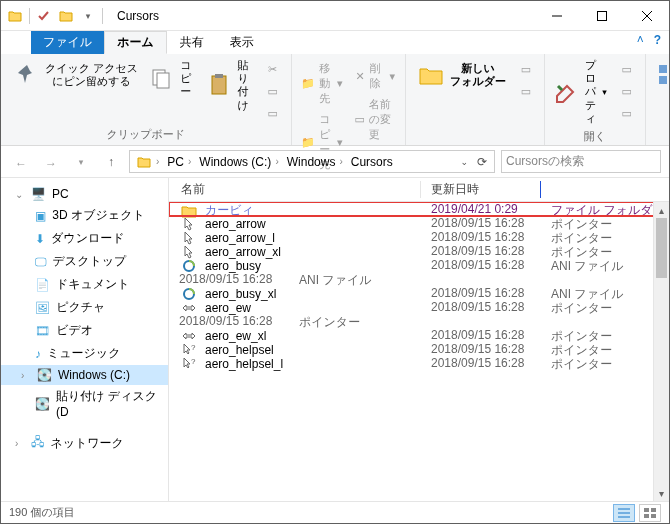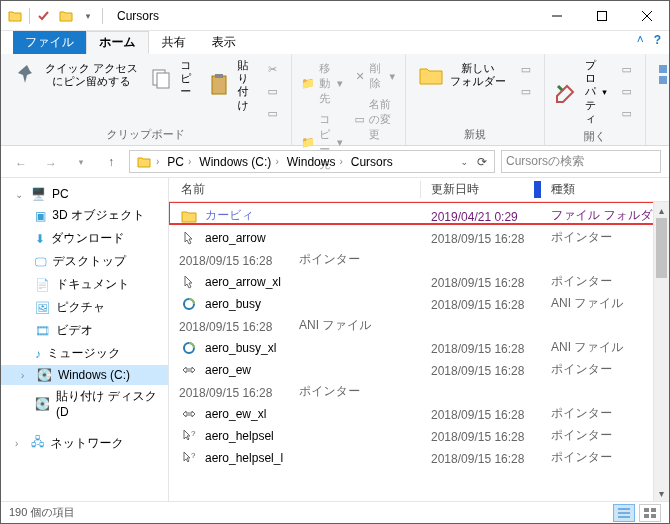--- a/index.html
+++ b/index.html
@@ -4,21 +4,21 @@
 <style>
 * { margin: 0; padding: 0; box-sizing: border-box; font-family: "Yu Gothic UI", "Segoe UI", Meiryo, sans-serif; }
 body { width: 670px; height: 524px; background: #fff; font-size: 12px; color: #000; overflow: hidden; border: 1px solid #5e5e5e; }
 .titlebar { height: 30px; display: flex; align-items: center; background: #fff; border-bottom: 1px solid #e5e5e5; }
 .titlebar-left { display: flex; align-items: center; padding-left: 6px; gap: 6px; }
 .tb-icon { width: 16px; height: 16px; display: inline-flex; align-items: center; justify-content: center; }
 .tb-sep { width: 1px; height: 16px; background: #ccc; }
 .titlebar-title { margin-left: 8px; font-size: 12px; }
 .titlebar-right { margin-left: auto; display: flex; }
 .win-btn { width: 45px; height: 29px; display: flex; align-items: center; justify-content: center; color: #000; }
-.ribbon-tabs { height: 23px; display: flex; align-items: center; background: #fff; padding-left: 12px; position: relative; }
+.ribbon-tabs { height: 23px; display: flex; align-items: center; background: #fff; padding-left: 6px; position: relative; margin-left: 24px; }
 .file-tab { background: #1979ca; color: #fff; padding: 4px 12px; font-size: 12px; height: 23px; display: flex; align-items: center; }
 .tab { padding: 4px 12px; font-size: 12px; height: 23px; display: flex; align-items: center; border: 1px solid transparent; }
 .tab.active { border: 1px solid #dadada; border-bottom: 1px solid #f5f6f7; background: #f5f6f7; font-weight: bold; }
 .ribbon-help { position: absolute; right: 8px; top: 2px; display: flex; gap: 10px; }
 .ribbon { background: #f5f6f7; border-bottom: 1px solid #dadada; height: 92px; display: flex; }
 .ribbon-group { border-right: 1px solid #e1e2e3; display: flex; flex-direction: column; padding: 3px 6px 0; }
 .rg-body { flex: 1; display: flex; align-items: flex-start; gap: 4px; }
 .rg-label { text-align: center; font-size: 11px; color: #666; padding: 2px 0 3px; }
 .big-btn { display: flex; align-items: center; padding: 2px 4px; font-size: 11px; text-align: center; line-height: 1.2; gap: 2px; }
 .big-btn .ico { width: 32px; height: 32px; display: flex; align-items: center; justify-content: center; }
@@ -36,24 +36,24 @@
 .main { display: flex; height: calc(100% - 30px - 23px - 92px - 32px - 22px); }
 .nav-pane { width: 168px; border-right: 1px solid #e5e5e5; overflow: hidden; padding-top: 6px; }
 .nav-item { display: flex; align-items: center; gap: 6px; padding: 3px 8px 3px 14px; font-size: 12px; }
 .nav-item.lvl1 { padding-left: 34px; }
 .nav-item.sel { background: #cce8ff; }
 .nav-item .tw { width: 10px; color: #888; font-size: 10px; display:inline-block;}
 .nav-spacer { height: 8px; }
 .file-area { flex: 1; display: flex; flex-direction: column; overflow: hidden; position: relative;}
 .cols { height: 24px; display: flex; align-items: center; border-bottom: 1px solid #e5e5e5; color: #444; font-size: 12px; }
 .c-name { width: 252px; padding-left: 12px; border-right: 1px solid #e5e5e5; }
-.c-date { width: 120px; padding-left: 10px; border-right: 7px solid #1d4ed8; }
+.c-date { width: 120px; padding-left: 10px; border-right: 1px solid #1d4ed8; }
 .c-type { flex: 1; padding-left: 10px; }
 .rows { flex: 1; overflow: hidden; }
-.row { height: 22px; display: flex; align-items: flex-end; font-size: 12px; }
+.row { height: 14px; display: flex; align-items: flex-start; font-size: 12px; }
 .row.highlight { outline: 2px solid #e53935; outline-offset: -1px; color: #616fd4; }
 .row .r-name { width: 252px; padding-left: 12px; display: flex; align-items: center; gap: 8px; }
 .row .r-date { width: 120px; padding-left: 10px; color: #666; }
 .row.highlight .r-date, .row.highlight .r-type { color: #701a75; }
 .row .r-type { flex: 1; padding-left: 10px; color: #666; }
 .row .fico { width: 16px; height: 16px; display: inline-flex; align-items: center; justify-content: center; }
 .statusbar { height: 22px; border-top: 1px solid #e5e5e5; display: flex; align-items: center; padding: 0 8px; font-size: 11px; color: #555; }
 .statusbar .right { margin-left: auto; display: flex; gap: 4px; }
 .view-btn { width: 22px; height: 18px; border: 1px solid #ccc; display:flex;align-items:center;justify-content:center;}
 .view-btn.active { background: #cde6f7; border-color:#7ab6e8;}
@@ -180,33 +180,32 @@
   </div>
 
   <div class="ribbon-group">
     <div class="rg-body">
       <div class="big-btn">
         <span class="ico">
             <svg width="28" height="24">
               <path d="M2 6h7l2 2h13v13H2z" fill="#ffd766" stroke="#d9a400"></path>
             </svg>
           </span>
-        <span style="white-space:pre;">新しい
+        <span style="white-space:pre;font-weight:bold;">新しい
 フォルダー</span>
       </div>
       <div class="small-btn-col">
         <div class="small-btn">
             <span class="ico">▭</span>
           </div>
         <div class="small-btn">
             <span class="ico">▭</span>
           </div>
       </div>
     </div>
-    <div class="rg-label">新規</div>
   </div>
 
   <div class="ribbon-group">
     <div class="rg-body">
       <div class="big-btn">
         <span class="ico">
             <svg width="24" height="24">
               <path d="M2 16l10-10 6 6-10 10H2z" fill="none" stroke="#c0504d" stroke-width="2"></path>
               <path d="M3 6l4 4" stroke="#3a7e3a" stroke-width="3"></path>
             </svg>
@@ -334,21 +333,20 @@
         <span class="tw">›</span>
         <span style="color:#3aa0d8;">🖧</span>
         <span>ネットワーク</span>
       </div>
   </div>
 
   <div class="file-area">
     <div class="cols">
       <div class="c-name">名前</div>
       <div class="c-date">更新日時</div>
-      <div class="c-type">種類</div>
     </div>
     <div class="rows" id="rows">
         <div class="row highlight">
           <div class="r-name">
             <span class="fico">
               <svg width="16" height="14">
                 <path d="M1 3h5l1 1h8v9H1z" fill="#ffd766" stroke="#d9a400"></path>
               </svg>
             </span>
             <span>カービィ</span>
@@ -362,20 +360,28 @@
               <svg width="14" height="14">
                 <path d="M3 1l0 10 2-2 2 4 2-1-2-4 3 0z" fill="#fff" stroke="#666"></path>
               </svg>
             </span>
             <span>aero_arrow</span>
           </div>
           <div class="r-date">2018/09/15 16:28</div>
           <div class="r-type">ポインター</div>
         </div>
         <div class="row">
+          <div class="r-name">
+            <span class="fico">
+              <svg width="14" height="14">
+                <path d="M3 1l0 10 2-2 2 4 2-1-2-4 3 0z" fill="#fff" stroke="#666"></path>
+              </svg>
+            </span>
+            <span>aero_arrow_l</span>
+          </div>
           <div class="r-date">2018/09/15 16:28</div>
           <div class="r-type">ポインター</div>
         </div>
         <div class="row">
           <div class="r-name">
             <span class="fico">
               <svg width="14" height="14">
                 <path d="M3 1l0 10 2-2 2 4 2-1-2-4 3 0z" fill="#fff" stroke="#666"></path>
               </svg>
             </span>

